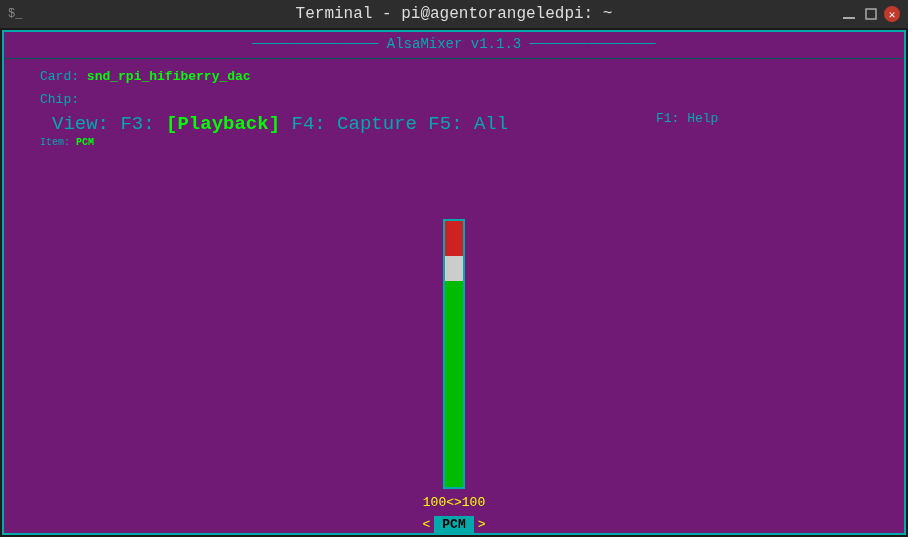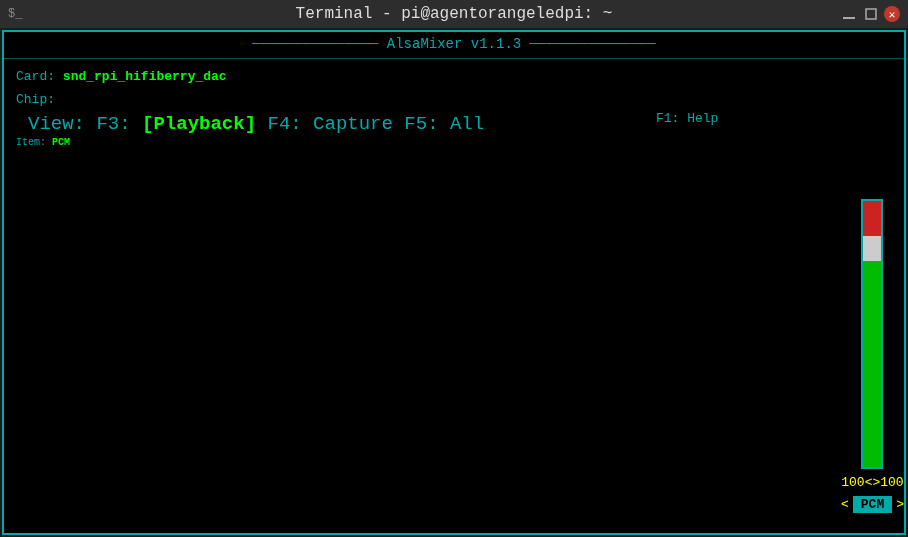--- a/index.html
+++ b/index.html
@@ -58,21 +58,21 @@
     .ctrl-restore { color: #ccc; }
     .ctrl-close {
       background: #c0392b;
       color: white;
       border-radius: 50%;
       width: 16px;
       height: 16px;
     }
     .terminal-body {
       flex: 1;
-      background: #000000;
+      background: #701a75;
       border: 2px solid #00aaaa;
       margin: 2px;
       display: flex;
       flex-direction: column;
       padding: 0;
       overflow: hidden;
     }
     .alsa-header {
       text-align: center;
       color: #00aaaa;
@@ -80,20 +80,21 @@
       padding: 4px 0 6px 0;
       border-bottom: 1px solid #005555;
     }
     .alsa-header-line {
       color: #00aaaa;
     }
     .content-area {
       display: flex;
       flex: 1;
       overflow: hidden;
+      padding-left: 24px;
     }
     .left-panel {
       flex: 1;
       padding: 8px 12px;
       display: flex;
       flex-direction: column;
       gap: 2px;
     }
     .right-panel {
       padding: 8px 12px;
@@ -143,23 +144,22 @@
     .help-key {
       color: #00aaaa;
     }
     .help-text {
       color: #00aaaa;
     }
     .mixer-area {
       flex: 1;
       display: flex;
       flex-direction: column;
-      align-items: flex-end;
+      align-items: center;
       justify-content: center;
-      padding-bottom: 20px;
     }
     .fader-container {
       display: flex;
       flex-direction: column;
       align-items: center;
       gap: 6px;
     }
     .fader-bar {
       width: 22px;
       height: 270px;

